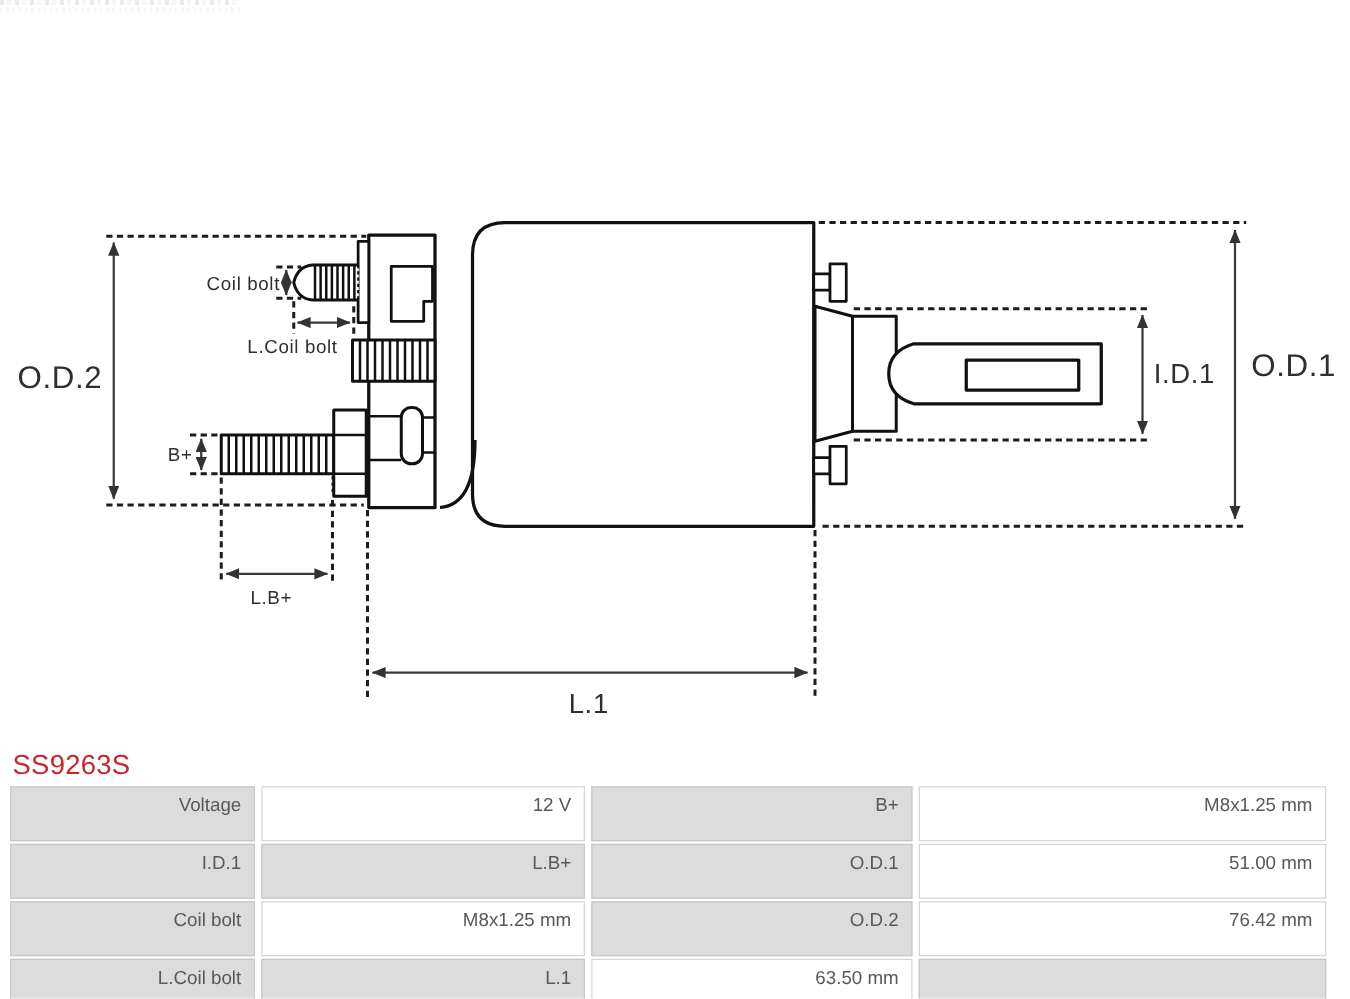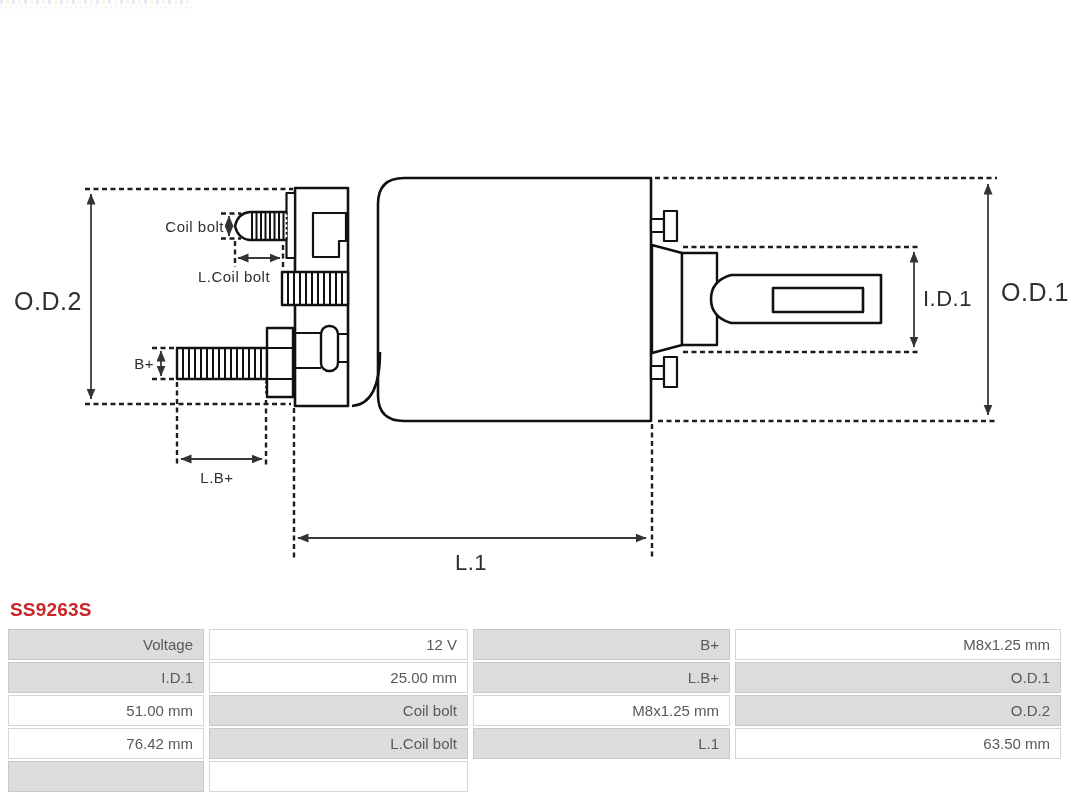--- a/index.html
+++ b/index.html
@@ -9,32 +9,32 @@
   }
   
   .artifact{position:absolute;left:0;top:0;width:192px;height:12px;opacity:.5;}
   .artifact .r1{height:4px;background:repeating-linear-gradient(90deg,rgba(110,145,190,.35) 0 3px,transparent 3px 6px,rgba(220,190,140,.3) 6px 9px,transparent 9px 12px);}
   .artifact .r2{margin-top:2px;height:3px;background:repeating-linear-gradient(90deg,rgba(150,170,200,.22) 0 2px,transparent 2px 5px);}
 
   .diagram{position:absolute;left:0;top:0;}
 
   .product-title{
     position:absolute;left:10px;top:599px;
-    font-size:19px;font-weight:700;color:var(--accent,#cc2528);
+    font-size:22px;font-weight:400;color:var(--accent,#cc2528);
     letter-spacing:.2px;
   }
   .spec-table{
     position:absolute;left:8px;top:629px;
     display:grid;
     grid-template-columns:196px 259px 257px 326px;
     gap:2px 5px;
     font-size:15px;color:#595959;
   }
   .cell{
-    box-sizing:border-box;height:31px;line-height:29px;
+    box-sizing:border-box;height:44px;line-height:29px;
     text-align:right;padding-right:10px;overflow:hidden;white-space:nowrap;
   }
   .cell.label{background:var(--label-bg,#dcdcdc);border:1px solid #c8c8c8;}
   .cell.value{background:#ffffff;border:1px solid #d6d6d6;padding-left:28px;}
 </style>
 </head>
 <body>
 
 <div class="page">
 
@@ -138,21 +138,20 @@
   <div class="product-title">SS9263S</div>
 
   <div class="spec-table">
 
     <div class="cell label">Voltage</div>
     <div class="cell value">12 V</div>
     <div class="cell label">B+</div>
     <div class="cell value">M8x1.25 mm</div>
 
     <div class="cell label">I.D.1</div>
-    <div class="cell value">25.00 mm</div>
     <div class="cell label">L.B+</div>
 
     <div class="cell label">O.D.1</div>
     <div class="cell value">51.00 mm</div>
     <div class="cell label">Coil bolt</div>
     <div class="cell value">M8x1.25 mm</div>
 
     <div class="cell label">O.D.2</div>
     <div class="cell value">76.42 mm</div>
     <div class="cell label">L.Coil bolt</div>

